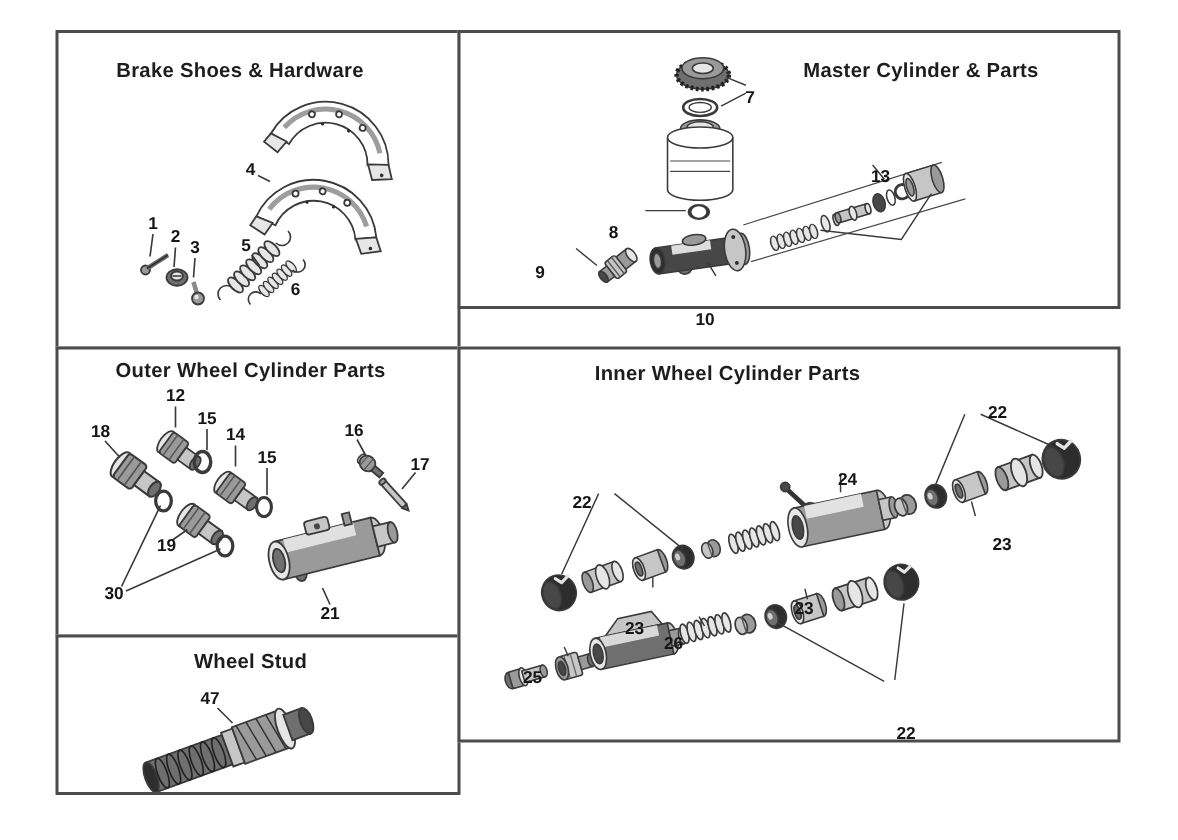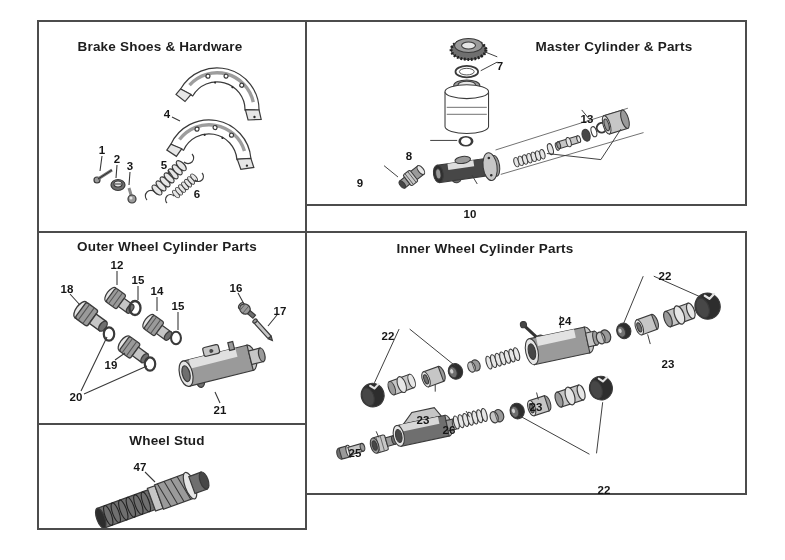--- a/index.html
+++ b/index.html
@@ -265,21 +265,21 @@
     </svg>
     <h2 class="panel-title" style="left:128px;top:6px">Outer Wheel Cylinder Parts</h2>
     <span class="callout" style="left:78px;top:32px">12</span>
     <span class="callout" style="left:99px;top:47px">15</span>
     <span class="callout" style="left:118px;top:58px">14</span>
     <span class="callout" style="left:139px;top:73px">15</span>
     <span class="callout" style="left:197px;top:55px">16</span>
     <span class="callout" style="left:241px;top:78px">17</span>
     <span class="callout" style="left:28px;top:56px">18</span>
     <span class="callout" style="left:72px;top:132px">19</span>
-    <span class="callout" style="left:37px;top:164px">20</span>
+    <span class="callout" style="left:37px;top:164px">30</span>
     <span class="callout" style="left:181px;top:177px">21</span>
   </section>
 
   <section class="panel" id="panel-stud">
     <svg class="art" viewBox="0 0 266 103">
       <g transform="translate(120,72) rotate(-20)">
         <rect x="-62" y="-10.5" width="54" height="21" class="f4 s"></rect>
         <ellipse cx="-62" cy="0" rx="4" ry="10.5" class="f6 s"></ellipse>
         <ellipse cx="-54" cy="0" rx="3.2" ry="10.5" fill="none" stroke="#222" stroke-width="1.1"></ellipse>
         <ellipse cx="-46" cy="0" rx="3.2" ry="10.5" fill="none" stroke="#222" stroke-width="1.1"></ellipse>

